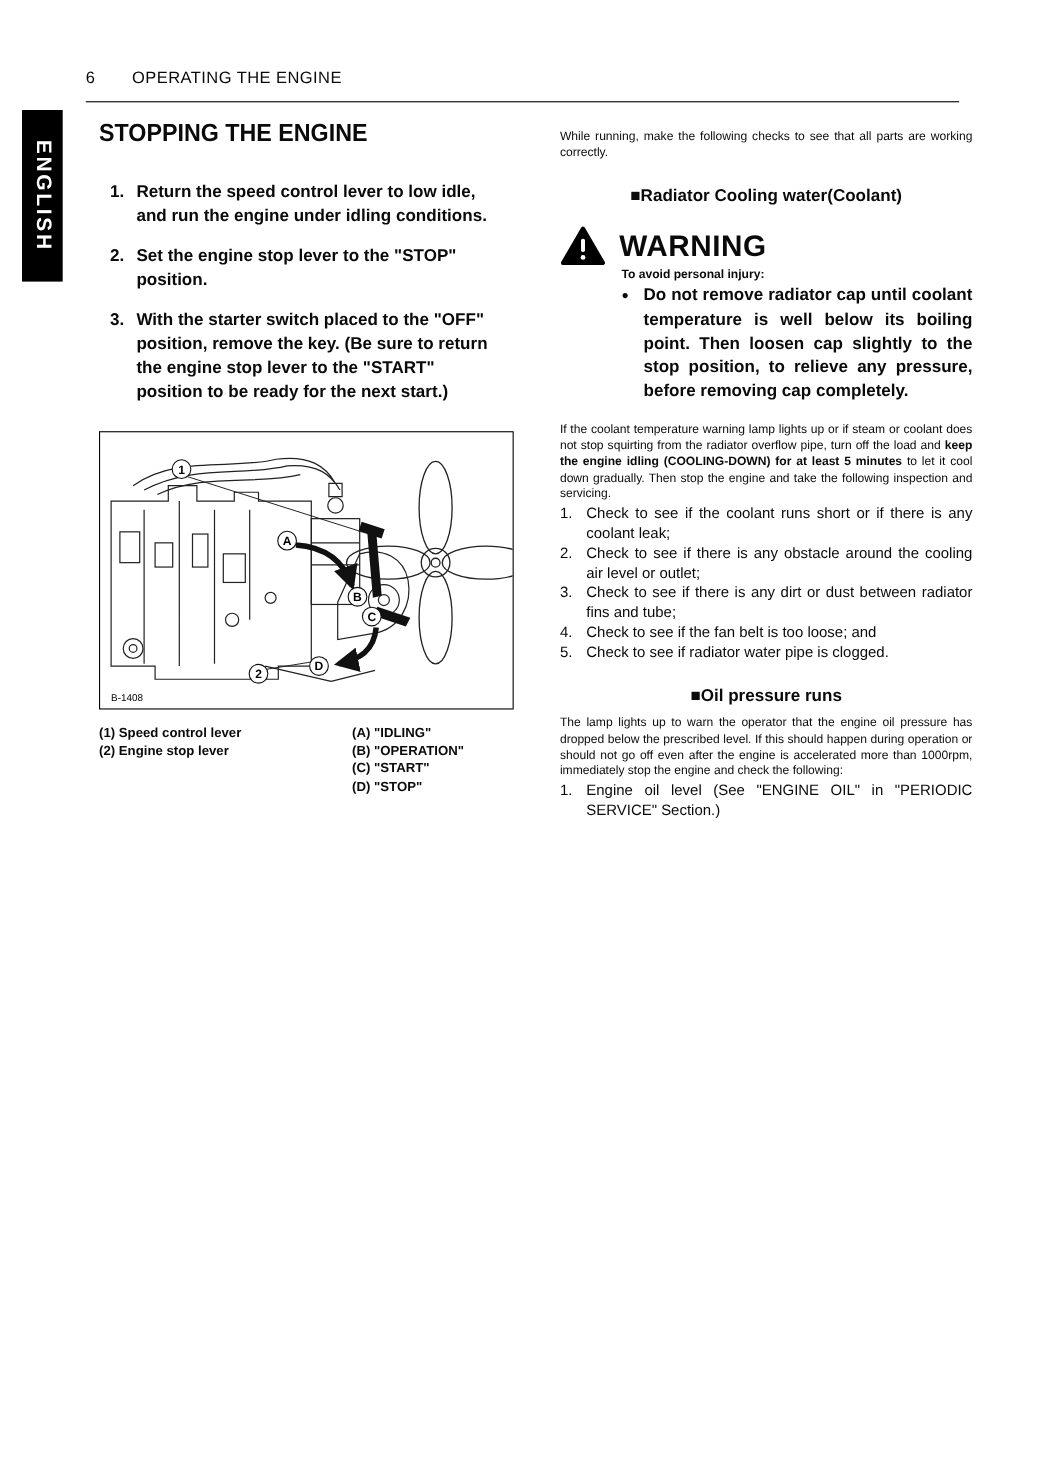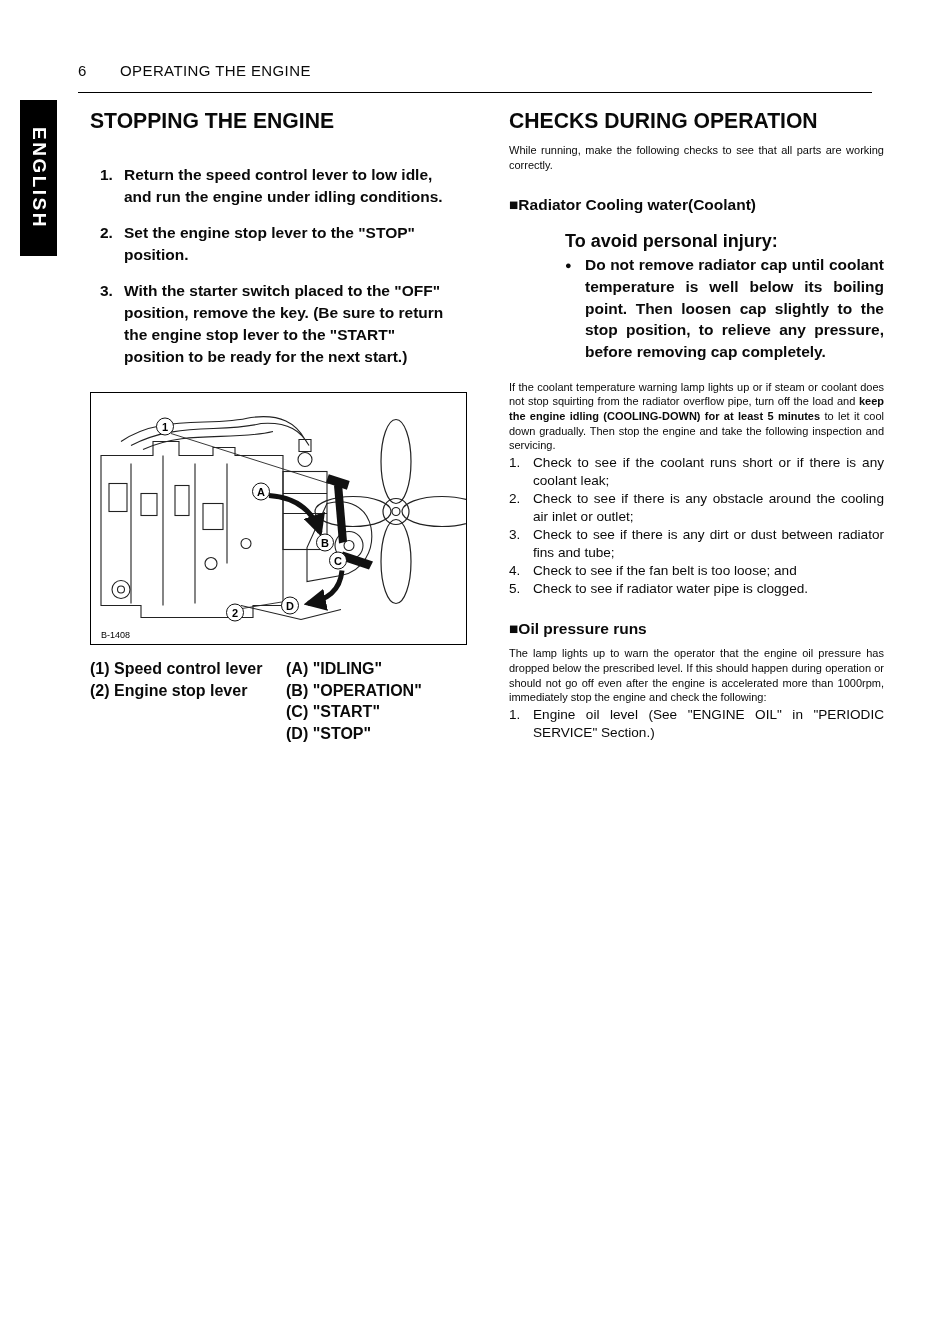--- a/index.html
+++ b/index.html
@@ -26,35 +26,35 @@
 
   .steps{list-style:none;margin:30px 0 0;padding:0 8px 0 10px;font-weight:bold;
          font-size:15.5px;line-height:1.42;}
   .steps li{display:flex;margin-bottom:14px;}
   .steps .n{flex:none;width:24px;}
   .steps .t{flex:1;}
 
   .figure{margin-top:24px;width:377px;height:253px;border:1.5px solid #000;box-sizing:border-box;background:#fff;}
   .figure svg{width:100%;height:100%;display:block;}
 
-  .legend{display:flex;margin-top:13px;font-size:16px;font-weight:bold;line-height:1.35;}
+  .legend{display:flex;margin-top:13px;font-size:12px;font-weight:bold;line-height:1.35;gap:34px;}
   .legend .lc{width:196px;}
   .legend .rc{flex:1;}
   .legend div{margin:0;}
 
   .body{font-size:11px;line-height:1.33;text-align:justify;margin:0;}
   .intro{margin-top:9px;}
-  h2{font-size:15.5px;margin:0;font-weight:bold;}
+  h2{font-size:15.5px;margin:0;font-weight:bold;text-align:center;}
   .h2-rad{margin-top:24px;}
 
   .warn{margin-top:17px;}
   .warn-head{display:flex;align-items:center;}
   .warn-head svg{width:42px;height:38px;flex:none;}
   .warn-title{font-size:27px;font-weight:bold;margin-left:12px;letter-spacing:.5px;}
-  .warn-sub{margin-left:56px;font-size:18px;font-weight:bold;margin-top:1px;}
+  .warn-sub{margin-left:56px;font-size:11px;font-weight:bold;margin-top:1px;}
   .warn-li{display:flex;margin-left:56px;margin-top:2px;font-size:15.5px;font-weight:bold;line-height:1.4;}
   .warn-li .dot{flex:none;width:20px;font-size:11px;padding-top:4px;}
   .warn-li .t{flex:1;text-align:justify;}
 
   .para-coolant{margin-top:17px;}
   .checks{list-style:none;margin:1px 0 0;padding:0;font-size:13.6px;line-height:1.33;}
   .checks li{display:flex;}
   .checks .n{flex:none;width:24px;}
   .checks .t{flex:1;text-align:justify;}
 
@@ -177,44 +177,51 @@
         <div class="rc">
           <div>(A) "IDLING"</div>
           <div>(B) "OPERATION"</div>
           <div>(C) "START"</div>
           <div>(D) "STOP"</div>
         </div>
       </div>
     </div>
 
     <div class="col-r">
-      <h1><span>CHECKS DURING OPERATION</span></h1>
 
       <p class="body intro">While running, make the following checks to see that all parts are working correctly.</p>
 
       <h2 class="h2-rad">■Radiator Cooling water(Coolant)</h2>
 
       <div class="warn">
+        <div class="warn-head">
+          <svg viewBox="0 0 42 38">
+            <path d="M21,3 L39,34 H3 Z" fill="#000" stroke="#000" stroke-width="4" stroke-linejoin="round"></path>
+            <rect x="19.2" y="12" width="3.6" height="12" rx="1.6" fill="#fff"></rect>
+            <circle cx="21" cy="29" r="2.2" fill="#fff"></circle>
+          </svg>
+          <span class="warn-title">WARNING</span>
+        </div>
         <div class="warn-sub">To avoid personal injury:</div>
         <div class="warn-li">
           <span class="dot">●</span>
           <span class="t">Do not remove radiator cap until coolant temperature is well below its boiling point. Then loosen cap slightly to the stop position, to relieve any pressure, before removing cap completely.</span>
         </div>
       </div>
 
       <p class="body para-coolant"><span>If the coolant temperature warning lamp lights up or if steam or coolant does not stop squirting from the radiator overflow pipe, turn off the load and </span><b>keep the engine idling (COOLING-DOWN) for at least 5 minutes</b><span> to let it cool down gradually. Then stop the engine and take the following inspection and servicing.</span></p>
 
       <ol class="checks">
         <li>
           <span class="n">1.</span>
           <span class="t">Check to see if the coolant runs short or if there is any coolant leak;</span>
         </li>
         <li>
           <span class="n">2.</span>
-          <span class="t">Check to see if there is any obstacle around the cooling air inlet or outlet;</span>
+          <span class="t">Check to see if there is any obstacle around the cooling air level or outlet;</span>
         </li>
         <li>
           <span class="n">3.</span>
           <span class="t">Check to see if there is any dirt or dust between radiator fins and tube;</span>
         </li>
         <li>
           <span class="n">4.</span>
           <span class="t">Check to see if the fan belt is too loose; and</span>
         </li>
         <li>

